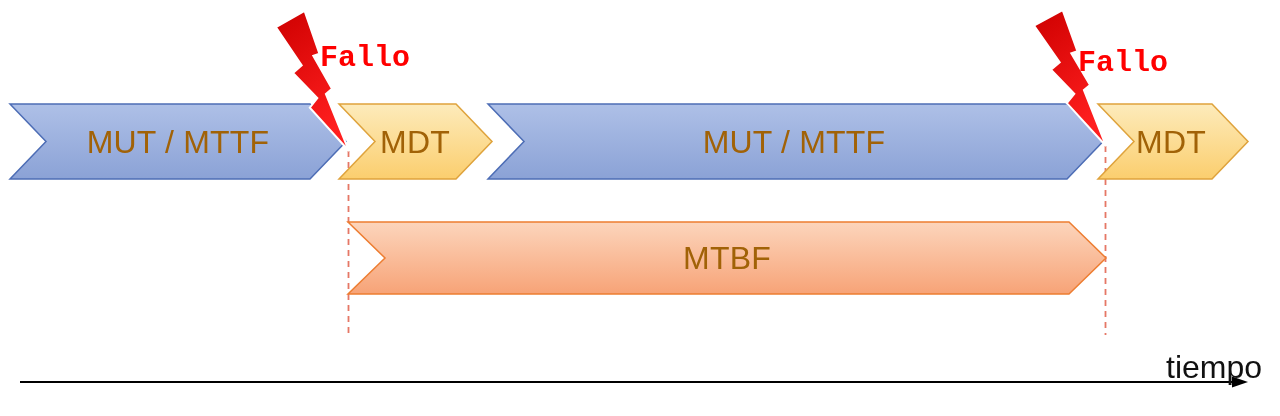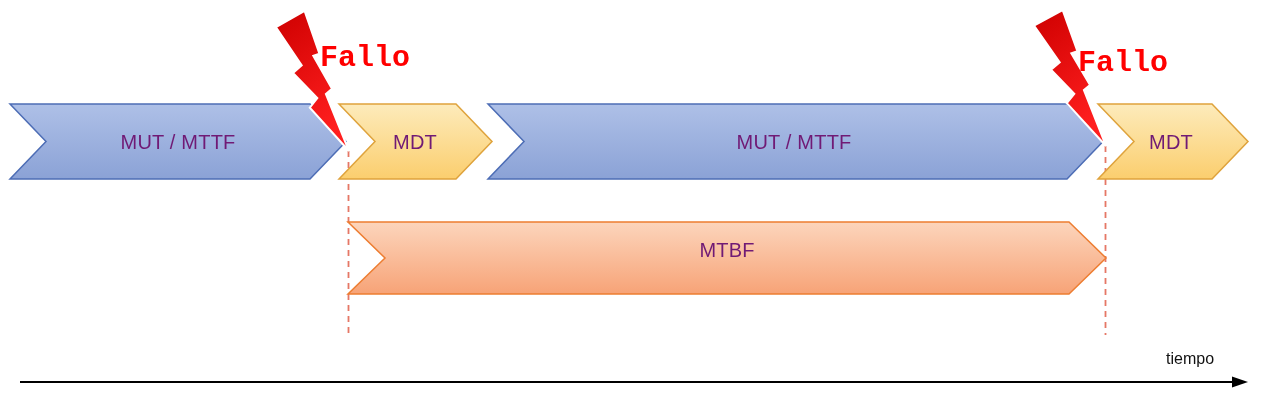--- a/index.html
+++ b/index.html
@@ -16,37 +16,37 @@
     overflow: hidden;
   }
   .canvas svg {
     position: absolute;
     left: 0;
     top: 0;
   }
   .label {
     position: absolute;
     transform: translate(-50%, -50%);
-    font-size: 20px;
-    color: #701a75;
+    font-size: 32px;
+    color: #a16207;
     white-space: nowrap;
     letter-spacing: 0.2px;
   }
   .fallo {
     position: absolute;
     font-size: 30px;
     font-weight: bold;
     color: var(--fallo_text, #ff0000);
     white-space: nowrap;
     line-height: 1;
     font-family: Liberation Mono, monospace;
   }
   .tiempo {
     position: absolute;
-    font-size: 16px;
+    font-size: 32px;
     color: #111111;
     white-space: nowrap;
     line-height: 1;
   }
 </style>
 </head>
 <body>
 
 <div class="canvas">
 
@@ -86,20 +86,20 @@
              L1066.8,103.2 L1074.3,93.9 L1051,69.8 L1059.7,62.4 L1034,25.6 Z" fill="url(#gradRed)" stroke="#ffffff" stroke-width="2" stroke-linejoin="miter"></path>
 
     <line x1="20" y1="382" x2="1234" y2="382" stroke="var(--axis_line, #000000)" stroke-width="2"></line>
     <polygon points="1232,376.5 1248,382 1232,387.5" fill="var(--axis_line, #000000)"></polygon>
   </svg>
 
   <div class="label" style="left:178px; top:142px;">MUT / MTTF</div>
   <div class="label" style="left:415px; top:142px;">MDT</div>
   <div class="label" style="left:794px; top:142px;">MUT / MTTF</div>
   <div class="label" style="left:1171px; top:142px;">MDT</div>
-  <div class="label" style="left:727px; top:250px;">MTBF</div>
+  <div class="label" style="left:727px; top:258px;">MTBF</div>
 
   <div class="fallo" style="left:320px; top:43px;">Fallo</div>
   <div class="fallo" style="left:1078px; top:48px;">Fallo</div>
 
   <div class="tiempo" style="left:1166px; top:351px;">tiempo</div>
 
 </div>
 
 </body></html>

